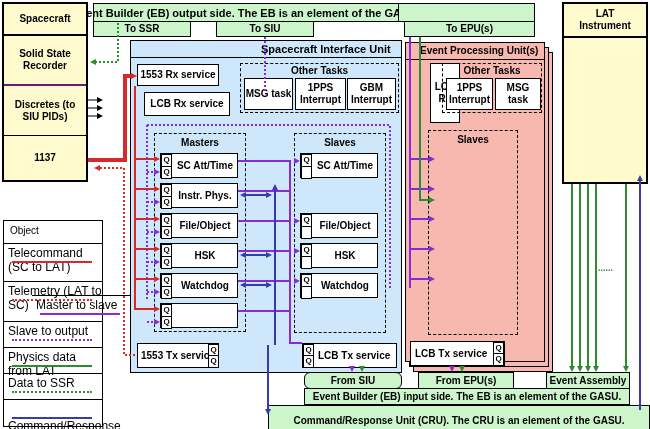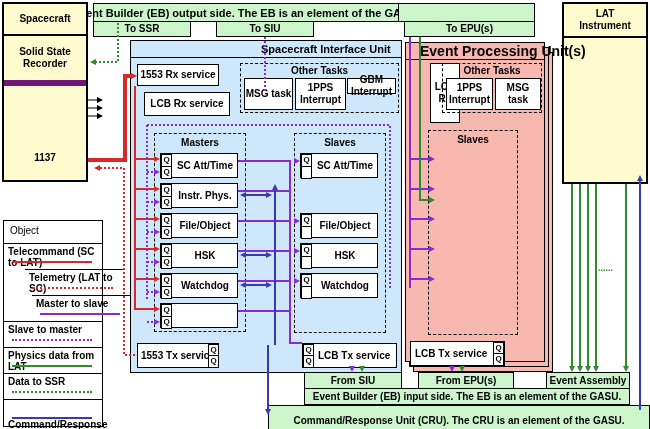--- a/index.html
+++ b/index.html
@@ -7,56 +7,57 @@
   .abs{position:absolute;box-sizing:border-box;}
   .t{font-weight:bold;font-size:10px;color:#000;text-align:center;line-height:12px;white-space:nowrap;}
   .green{background:#ccf5cc;border:1px solid #000;}
   .yellow{background:#fffbcf;border:2px solid #000;}
   .blue{background:#cfe7fa;border:1px solid #000;}
   .pink{background:#f7b8b0;border:1px solid #000;}
   .white{background:#fff;border:1px solid #000;}
   .dash{border:1px dashed #000;}
   .q{position:absolute;width:11px;height:13px;border:1px solid #000;background:#fff;font-size:8px;font-weight:bold;line-height:10px;text-align:center;box-sizing:border-box;}
   .ctr{display:flex;align-items:center;justify-content:center;}
-  .legend-item{position:absolute;left:0;width:100%;border-top:1px solid #000;font-size:10px;padding-left:4px;box-sizing:border-box;font-weight:bold;}
+  .legend-item{position:absolute;left:0;width:100%;border-top:1px solid #000;font-size:12px;padding-left:4px;box-sizing:border-box;font-weight:normal;}
   svg{position:absolute;left:0;top:0;}
 </style>
 </head>
 <body>
 
 <div class="abs green t ctr" style="left:93px;top:3px;width:306px;height:19px;font-size:11px;">Event Builder (EB) output side.  The EB is an element of the GASU.</div>
 <div class="abs green t ctr" style="left:398px;top:3px;width:137px;height:19px;"></div>
 <div class="abs green t ctr" style="left:93px;top:21px;width:98px;height:16px;">To SSR</div>
 <div class="abs green t ctr" style="left:216px;top:21px;width:98px;height:16px;">To SIU</div>
 <div class="abs green t ctr" style="left:404px;top:21px;width:131px;height:16px;">To EPU(s)</div>
 
 <div class="abs yellow" style="left:2px;top:2px;width:86px;height:180px;">
   <div class="abs t ctr" style="left:0;top:0;width:82px;height:32px;border-bottom:2px solid #000;">Spacecraft</div>
-  <div class="abs t ctr" style="left:0;top:32px;width:82px;height:50px;border-bottom:6px solid #701a75;white-space:normal;padding:0 14px;">Solid State Recorder</div>
+  <div class="abs t ctr" style="left:0;top:32px;width:82px;height:50px;border-bottom:2px solid #701a75;white-space:normal;padding:0 14px;">Solid State Recorder</div>
+  <div class="abs t ctr" style="left:0;top:82px;width:82px;height:50px;border-bottom:1px solid #000;white-space:normal;padding:0 4px;">Discretes (to SIU PIDs)</div>
   <div class="abs t ctr" style="left:0;top:132px;width:82px;height:44px;">1137</div>
 </div>
 
 <div class="abs yellow" style="left:562px;top:2px;width:86px;height:182px;">
   <div class="abs t ctr" style="left:0;top:0;width:82px;height:34px;border-bottom:2px solid #000;white-space:normal;padding:0 12px;">LAT Instrument</div>
 </div>
 <div class="abs t" style="left:598px;top:262px;font-size:9px;color:#2e8b2e;">......</div>
 
 <div class="abs blue" style="left:130px;top:40px;width:272px;height:333px;">
   <div class="abs t" style="left:130px;top:2px;font-size:11px;">Spacecraft Interface Unit</div>
   <div class="abs" style="left:0;top:16px;width:270px;border-top:1px solid #000;"></div>
 </div>
 <div class="abs white t ctr" style="left:137px;top:64px;width:82px;height:22px;">1553 Rx service</div>
 <div class="abs white t ctr" style="left:144px;top:92px;width:86px;height:24px;">LCB Rx service</div>
 
 <div class="abs dash" style="left:240px;top:63px;width:159px;height:50px;">
   <div class="abs t" style="left:0;top:1px;width:157px;">Other Tasks</div>
 </div>
 <div class="abs white t ctr" style="left:244px;top:78px;width:49px;height:32px;white-space:normal;">MSG task</div>
 <div class="abs white t ctr" style="left:295px;top:78px;width:51px;height:32px;white-space:normal;">1PPS Interrupt</div>
-<div class="abs white t ctr" style="left:347px;top:78px;width:49px;height:16px;white-space:normal;">GBM Interrupt</div>
+<div class="abs white t ctr" style="left:347px;top:78px;width:49px;height:32px;white-space:normal;">GBM Interrupt</div>
 
 <div class="abs dash" style="left:154px;top:133px;width:92px;height:199px;">
   <div class="abs t" style="left:0;top:3px;width:90px;">Masters</div>
 </div>
 <div class="abs dash" style="left:294px;top:133px;width:92px;height:200px;">
   <div class="abs t" style="left:0;top:3px;width:90px;">Slaves</div>
 </div>
 
 <div id="siu-masters">
     <div class="abs white t" style="left: 160px; top: 153px; width: 78px; height: 25px;">
@@ -146,61 +147,61 @@
 </div>
 <div class="abs white t" style="left:302px;top:343px;width:95px;height:25px;">
   <span class="q" style="left:0;top:0;">Q</span>
   <span class="q" style="left:0;top:11px;">Q</span>
   <span class="abs" style="left:15px;top:6px;">LCB Tx service</span>
 </div>
 
 <div class="abs pink" style="left:413px;top:52px;width:140px;height:320px;"></div>
 <div class="abs pink" style="left:409px;top:47px;width:140px;height:320px;"></div>
 <div class="abs pink" style="left:405px;top:42px;width:140px;height:320px;">
-  <div class="abs t" style="left:14px;top:2px;font-size:14px;">Event Processing Unit(s)</div>
+  <div class="abs t" style="left:14px;top:2px;font-size:10px;">Event Processing Unit(s)</div>
   <div class="abs" style="left:0;top:16px;width:138px;border-top:1px solid #000;"></div>
 </div>
 <div class="abs white t ctr" style="left:430px;top:63px;width:30px;height:60px;white-space:normal;padding:0 3px;">LCB Rx</div>
 <div class="abs dash" style="left:442px;top:63px;width:100px;height:50px;">
   <div class="abs t" style="left:0;top:1px;width:98px;">Other Tasks</div>
 </div>
 <div class="abs white t ctr" style="left:446px;top:78px;width:47px;height:32px;white-space:normal;">1PPS Interrupt</div>
 <div class="abs white t ctr" style="left:495px;top:78px;width:46px;height:32px;white-space:normal;">MSG task</div>
 <div class="abs dash" style="left:428px;top:130px;width:90px;height:205px;">
   <div class="abs t" style="left:0;top:3px;width:88px;">Slaves</div>
 </div>
 <div class="abs white t" style="left:410px;top:341px;width:95px;height:25px;">
   <span class="abs" style="left:4px;top:6px;">LCB Tx service</span>
   <span class="q" style="left:82px;top:0;">Q</span>
   <span class="q" style="left:82px;top:11px;">Q</span>
 </div>
 
-<div class="abs green t ctr" style="left:304px;top:372px;width:98px;height:17px;">From SIU</div>
+<div class="abs green t ctr" style="left:304px;top:372px;width:98px;height:17px;border-radius:6px;">From SIU</div>
 <div class="abs green t ctr" style="left:418px;top:372px;width:96px;height:17px;text-align:right;">From EPU(s)</div>
 <div class="abs green t ctr" style="left:546px;top:372px;width:84px;height:17px;">Event Assembly</div>
 <div class="abs green t ctr" style="left:304px;top:388px;width:326px;height:17px;">Event Builder (EB) input side.  The EB is an element of the GASU.</div>
 <div class="abs green t ctr" style="left:268px;top:405px;width:382px;height:31px;">Command/Response Unit (CRU).  The CRU is an element of the GASU.</div>
 
 <div class="abs" style="left:3px;top:220px;width:100px;height:207px;border:1px solid #000;background:#fff;">
   <div class="abs" style="left:6px;top:4px;font-size:10px;">Object</div>
   <div id="legend-items">
       <div class="legend-item" style="top: 22px; height: 26px;">
         <div style="margin-top: 2px;">Telecommand (SC to LAT)</div>
         <div style="position: absolute; left: 8px; top: 17px; width: 80px; border-top: 2px solid rgb(214, 42, 42);"></div>
       </div>
-      <div class="legend-item" style="top: 48px; height: 26px; margin-left: 21px;">
+      <div class="legend-item" style="top: 60px; height: 26px;">
         <div style="margin-top: 2px;">Telemetry (LAT to SC)</div>
         <div style="position: absolute; left: 8px; top: 17px; width: 80px; border-top: 2px dotted rgb(214, 42, 42);"></div>
       </div>
       <div class="legend-item" style="top: 74px; height: 26px; margin-left: 28px;">
         <div style="margin-top: 2px;">Master to slave</div>
         <div style="position: absolute; left: 8px; top: 17px; width: 80px; border-top: 2px solid rgb(138, 42, 214);"></div>
       </div>
       <div class="legend-item" style="top: 100px; height: 26px;">
-        <div style="margin-top: 2px;">Slave to master</div>
+        <div style="margin-top: 2px;">Slave to output</div>
         <div style="position: absolute; left: 8px; top: 17px; width: 80px; border-top: 2px dotted rgb(138, 42, 214);"></div>
       </div>
       <div class="legend-item" style="top: 126px; height: 26px;">
         <div style="margin-top: 2px;">Physics data from LAT</div>
         <div style="position: absolute; left: 8px; top: 17px; width: 80px; border-top: 2px solid rgb(46, 139, 46);"></div>
       </div>
       <div class="legend-item" style="top: 152px; height: 26px;">
         <div style="margin-top: 2px;">Data to SSR</div>
         <div style="position: absolute; left: 8px; top: 17px; width: 80px; border-top: 2px dotted rgb(46, 139, 46);"></div>
       </div>

